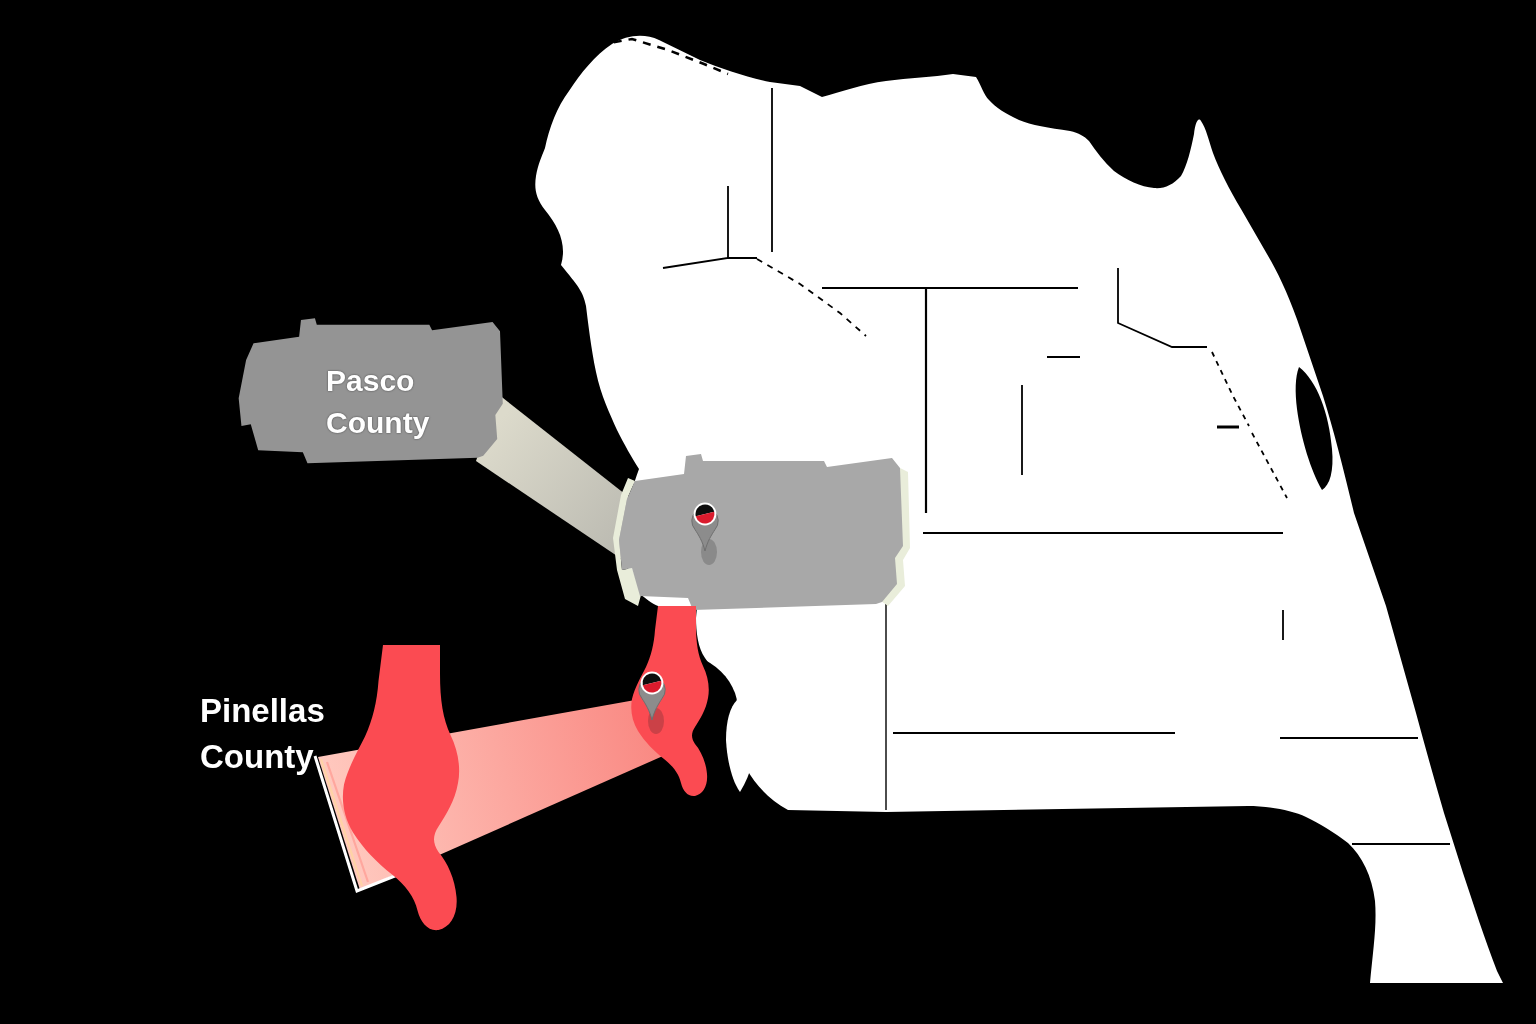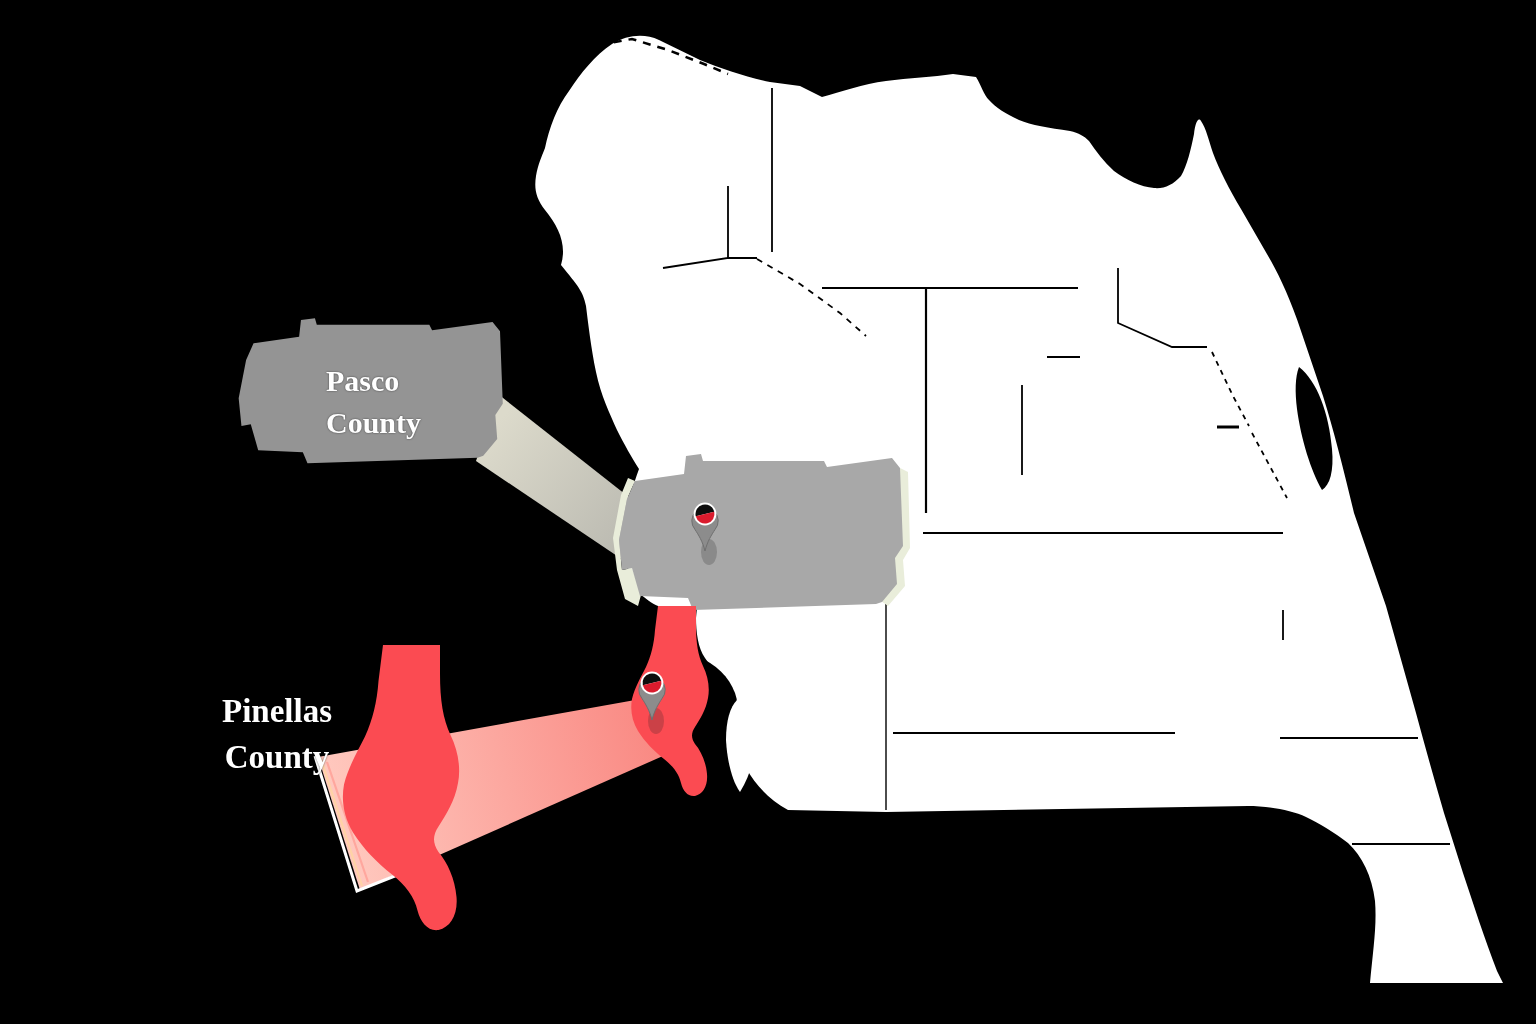--- a/index.html
+++ b/index.html
@@ -1,23 +1,23 @@
 <!DOCTYPE html>
 <html><head>
 <meta charset="utf-8">
 <style>
   html,body{margin:0;padding:0;background:#000;}
   .stage{position:relative;width:1536px;height:1024px;background:#7f1d1d;overflow:hidden;
-         font-family:Liberation Serif, serif;}
+         font-family:Liberation Sans, sans-serif;}
   .stage svg{position:absolute;inset:0;}
   .county-label{position:absolute;color:#ffffff;font-weight:bold;
                 text-shadow:0 0 2px rgba(0,0,0,.6);user-select:none;}
   .county-label span{display:block;}
   #pasco-label{left:326px;top:360px;font-size:30px;line-height:42px;text-align:left;}
-  #pinellas-label{left:188px;top:688px;width:178px;font-size:33px;line-height:46px;text-align:center;}
+  #pinellas-label{left:200px;top:688px;width:178px;font-size:33px;line-height:46px;text-align:left;}
 </style>
 </head>
 <body>
 
 <div class="stage">
 <svg viewBox="0 0 1536 1024" width="1536" height="1024">
   <defs>
     <linearGradient id="gradPasco" gradientUnits="userSpaceOnUse" x1="500" y1="420" x2="632" y2="530">
       <stop offset="0" stop-color="#dcdacb"></stop>
       <stop offset="1" stop-color="#bcbbb2"></stop>

